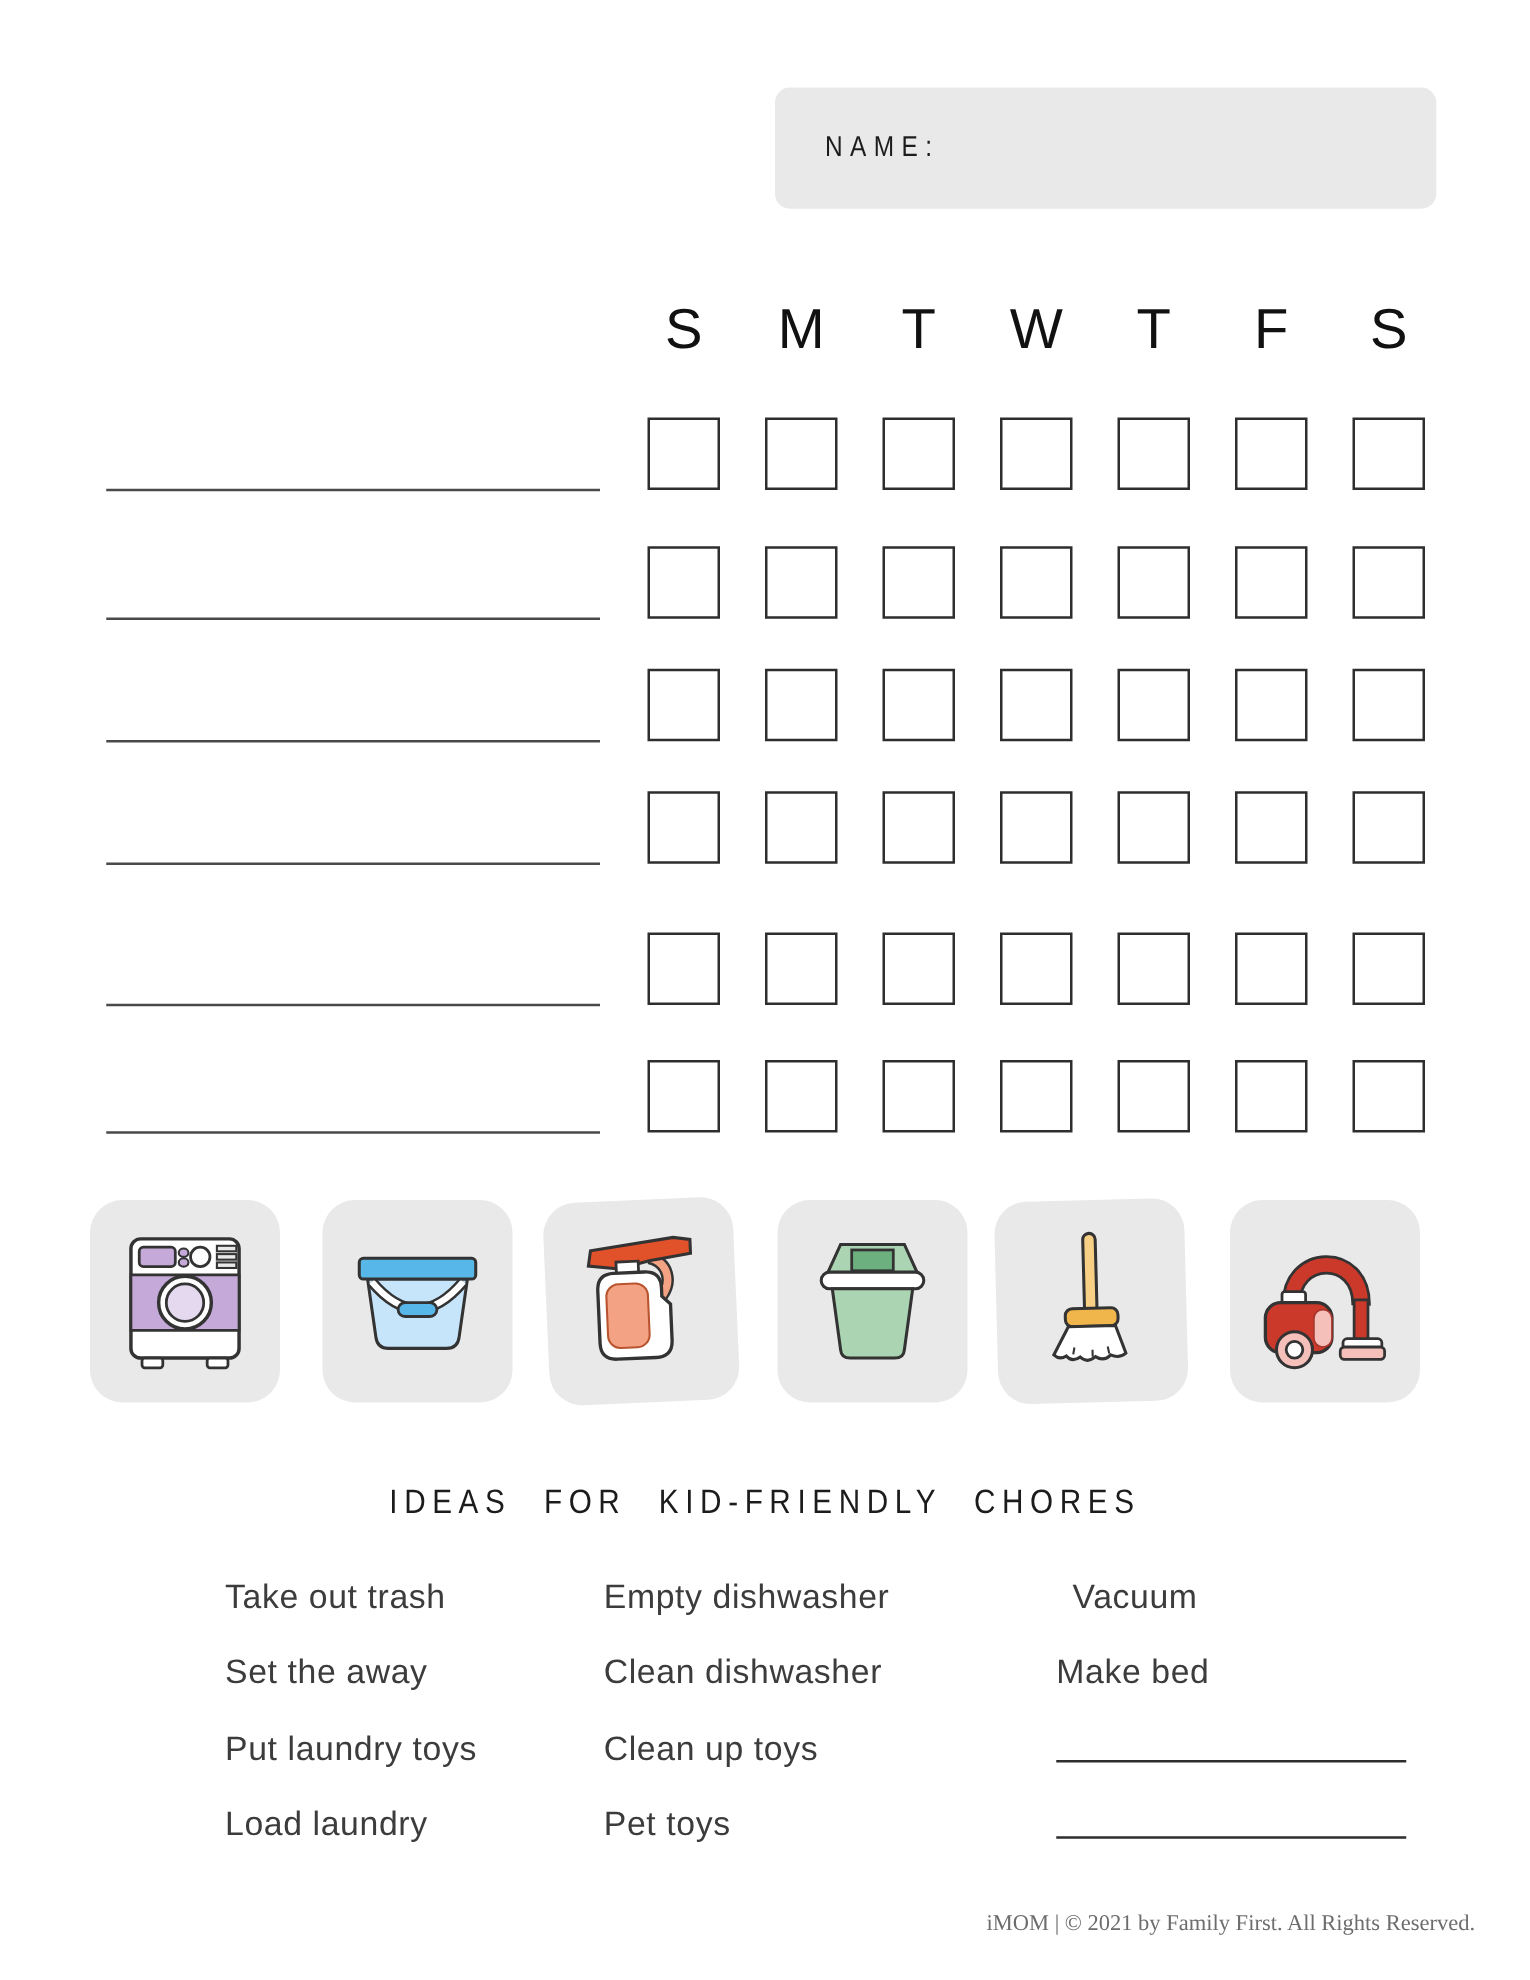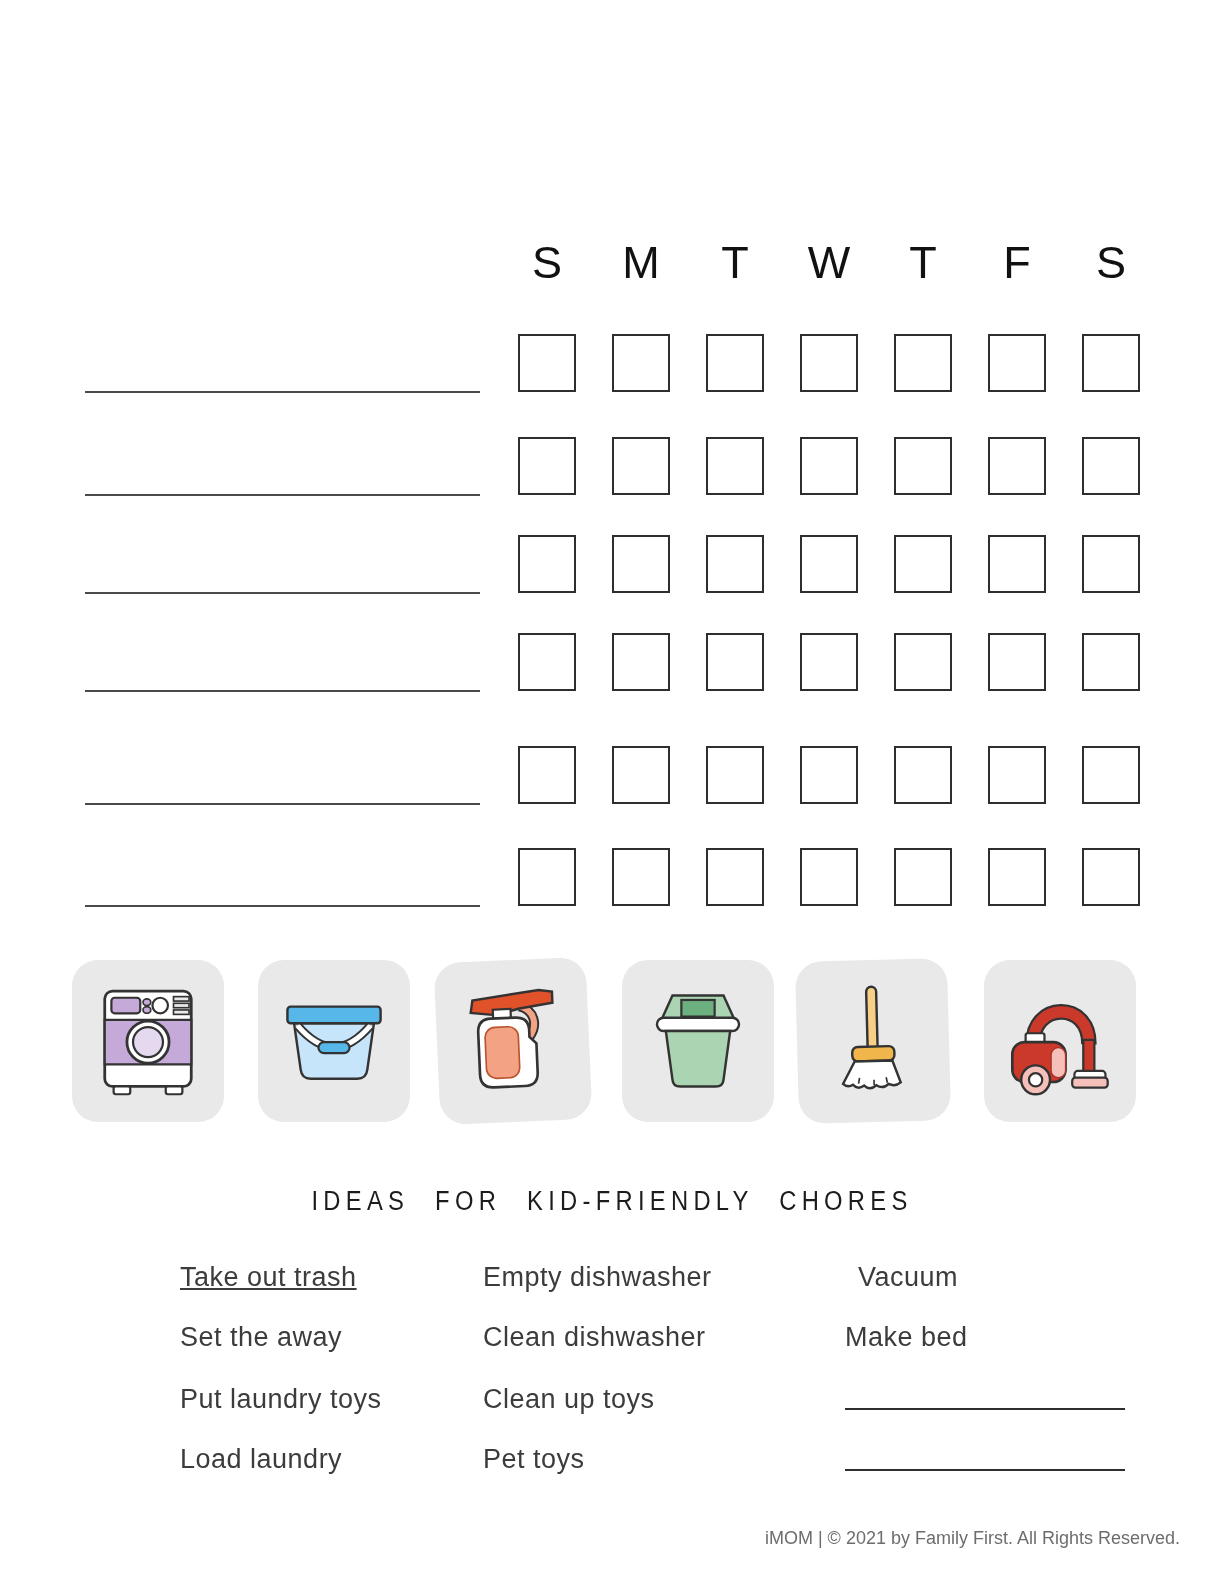--- a/index.html
+++ b/index.html
@@ -30,28 +30,31 @@
   .tile.r-neg{transform:rotate(-2.5deg);}
   .tile.r-pos{transform:rotate(-1.5deg);}
   
   .ideas-heading{position:absolute;top:1186px;left:50%;font-size:27px;font-weight:500;
     letter-spacing:6px;word-spacing:16px;white-space:nowrap;
     transform:translateX(-50%) scaleX(.88);}
   .idea-item{position:absolute;font-size:27px;letter-spacing:.5px;line-height:1.1;
     color:var(--list-text,#3c3c3c);white-space:nowrap;}
   .blank-line{position:absolute;left:845px;width:280px;height:0;border-top:2px solid #2e2e2e;}
   
-  .footer{position:absolute;right:44px;top:1528px;font-family:Liberation Sans, sans-serif;
+  .footer{position:absolute;right:44px;top:1528px;font-family:Liberation Serif, serif;
     font-size:18px;color:var(--footer-text,#6d6d6d);}
 </style>
 </head>
 <body>
 
 <div class="page" id="page">
 
+  <div class="name-box">
+    <span class="name-label">NAME:</span>
+  </div>
 
 
   <div class="tile" style="left:72px">
     <svg width="122" height="122" viewBox="0 0 110 110">
       <rect x="16" y="10" width="78" height="86" rx="7" fill="#fff" stroke="#333" stroke-width="2.5"></rect>
       <rect x="24" y="96" width="15" height="7" rx="2" fill="#fff" stroke="#333" stroke-width="2"></rect>
       <rect x="71" y="96" width="15" height="7" rx="2" fill="#fff" stroke="#333" stroke-width="2"></rect>
       <path d="M16,36 h78 v40 h-78 z" fill="var(--washer-purple)" stroke="#333" stroke-width="2"></path>
       <rect x="22" y="16" width="26" height="14" rx="3" fill="var(--washer-purple)" stroke="#333" stroke-width="2"></rect>
       <ellipse cx="54" cy="20" rx="3.5" ry="3" fill="var(--washer-purple)" stroke="#333" stroke-width="1.5"></ellipse>
@@ -170,21 +173,21 @@
     <div class="checkbox" style="left: 988px; top: 746px;"></div>
     <div class="checkbox" style="left: 1082px; top: 746px;"></div>
     <div class="chore-line" style="top: 905px;"></div>
     <div class="checkbox" style="left: 518px; top: 848px;"></div>
     <div class="checkbox" style="left: 612px; top: 848px;"></div>
     <div class="checkbox" style="left: 706px; top: 848px;"></div>
     <div class="checkbox" style="left: 800px; top: 848px;"></div>
     <div class="checkbox" style="left: 894px; top: 848px;"></div>
     <div class="checkbox" style="left: 988px; top: 848px;"></div>
     <div class="checkbox" style="left: 1082px; top: 848px;"></div>
-    <div class="idea-item" style="left: 180px; top: 1263px; text-decoration: underline;">Take out trash</div>
+    <div class="idea-item" style="left: 180px; top: 1263px;">Take out trash</div>
     <div class="idea-item" style="left: 180px; top: 1323px;">Set the away</div>
     <div class="idea-item" style="left: 180px; top: 1385px;">Put laundry toys</div>
     <div class="idea-item" style="left: 180px; top: 1445px;">Load laundry</div>
     <div class="idea-item" style="left: 483px; top: 1263px;">Empty dishwasher</div>
     <div class="idea-item" style="left: 483px; top: 1323px;">Clean dishwasher</div>
     <div class="idea-item" style="left: 483px; top: 1385px;">Clean up toys</div>
     <div class="idea-item" style="left: 483px; top: 1445px;">Pet toys</div>
     <div class="idea-item" style="left: 858px; top: 1263px;">Vacuum</div>
     <div class="idea-item" style="left: 845px; top: 1323px;">Make bed</div>
     <div class="blank-line" style="top: 1408px;"></div>

